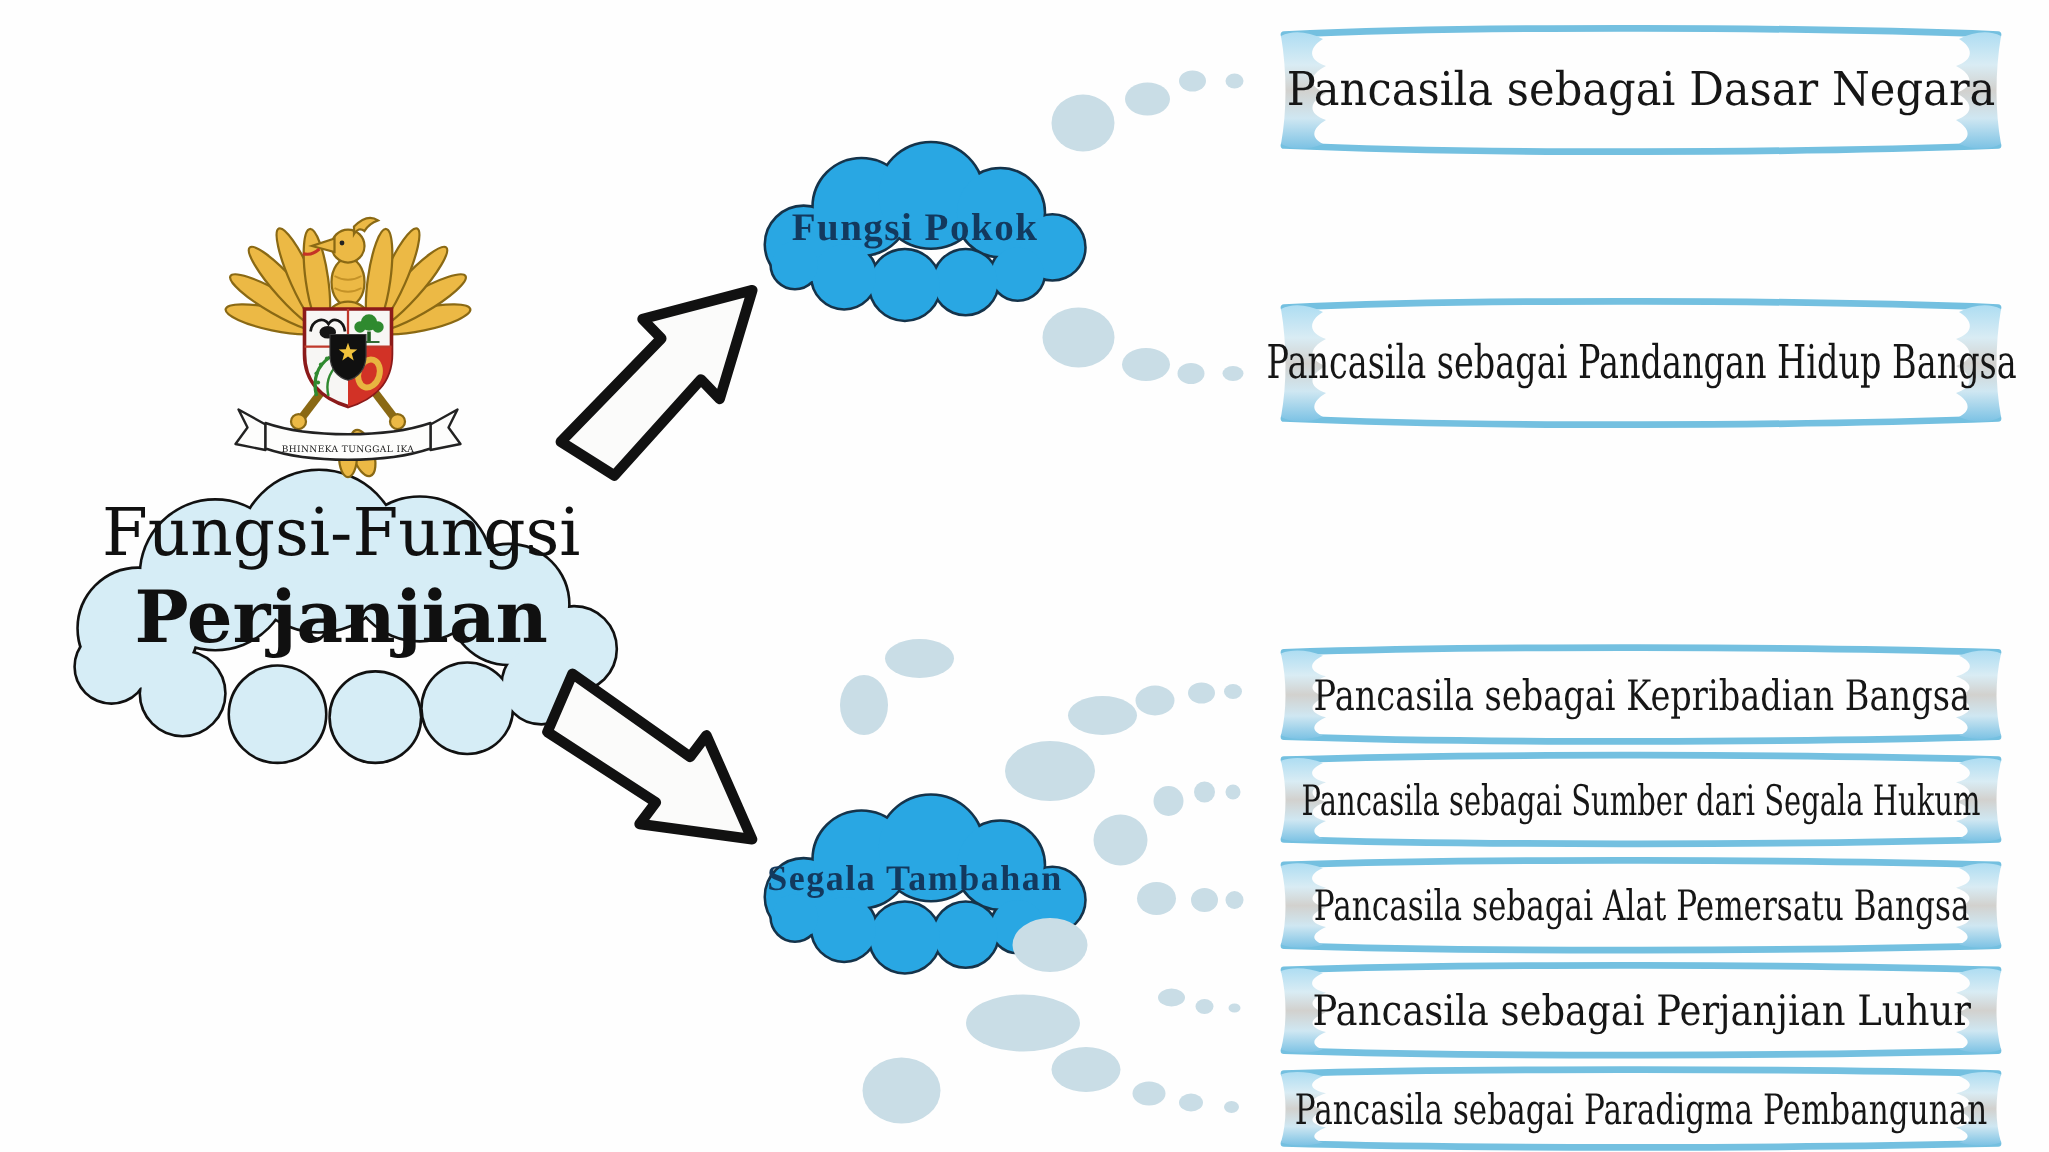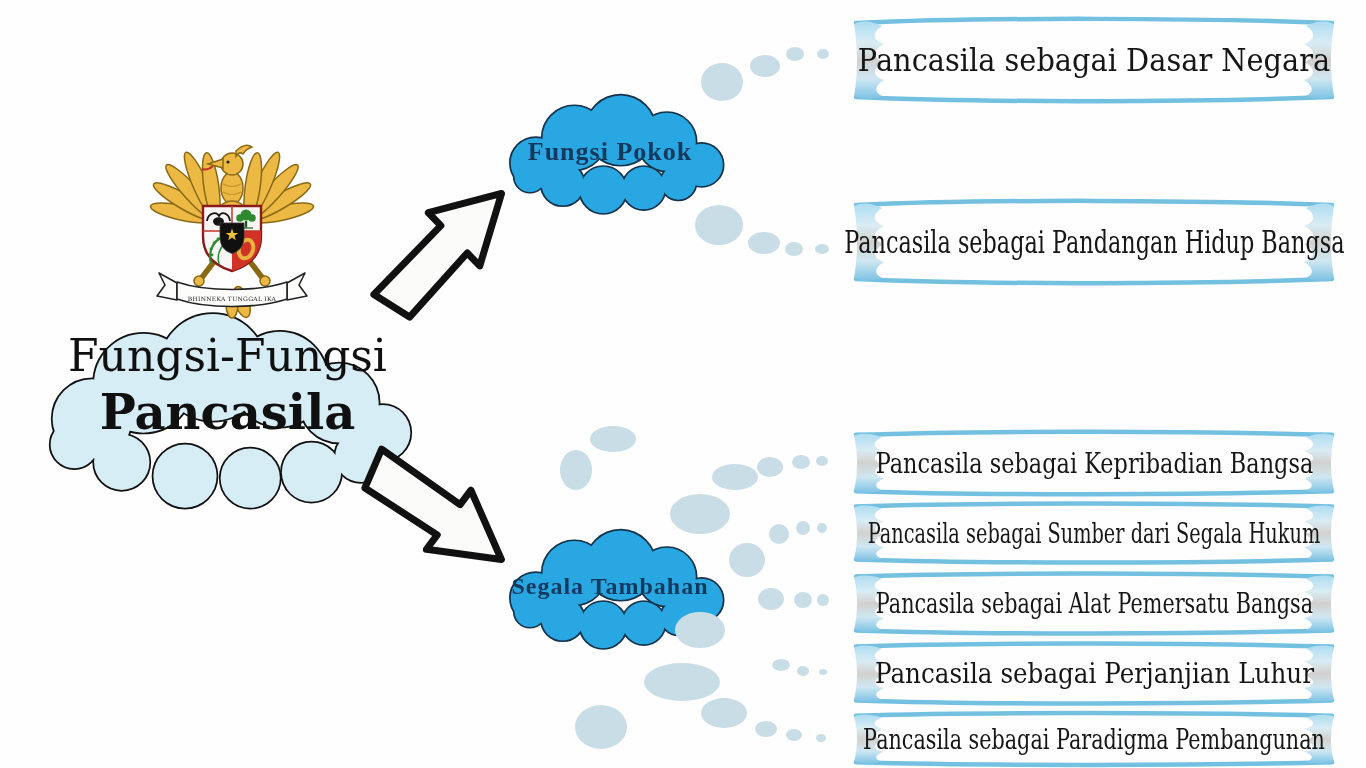--- a/index.html
+++ b/index.html
@@ -78,21 +78,21 @@
         <circle cx="350" cy="166" r="26"></circle>
           <circle cx="300" cy="182" r="30"></circle>
           <circle cx="238" cy="188" r="30"></circle>
         <circle cx="172" cy="186" r="32"></circle>
           <circle cx="108" cy="172" r="28"></circle>
           <circle cx="60" cy="154" r="24"></circle>
       </g>
     </svg>
     <div id="root-cloud-text">
       <div class="l1">Fungsi-Fungsi</div>
-      <div class="l2">Pancasila</div>
+      <div class="l2">Perjanjian</div>
     </div>
   </div>
 
   <svg id="emblem" viewBox="0 0 172 190">
     <g stroke="#8a6914" stroke-width="1.5" fill="#ecb945">
       <g id="rw">
         <ellipse cx="136" cy="86" rx="33" ry="7.5" transform="rotate(-12 102 86)"></ellipse>
         <ellipse cx="138" cy="86" rx="36" ry="7.5" transform="rotate(-30 102 86)"></ellipse>
         <ellipse cx="139" cy="86" rx="37" ry="7.5" transform="rotate(-48 102 86)"></ellipse>
         <ellipse cx="139" cy="86" rx="37" ry="7.5" transform="rotate(-66 102 86)"></ellipse>

